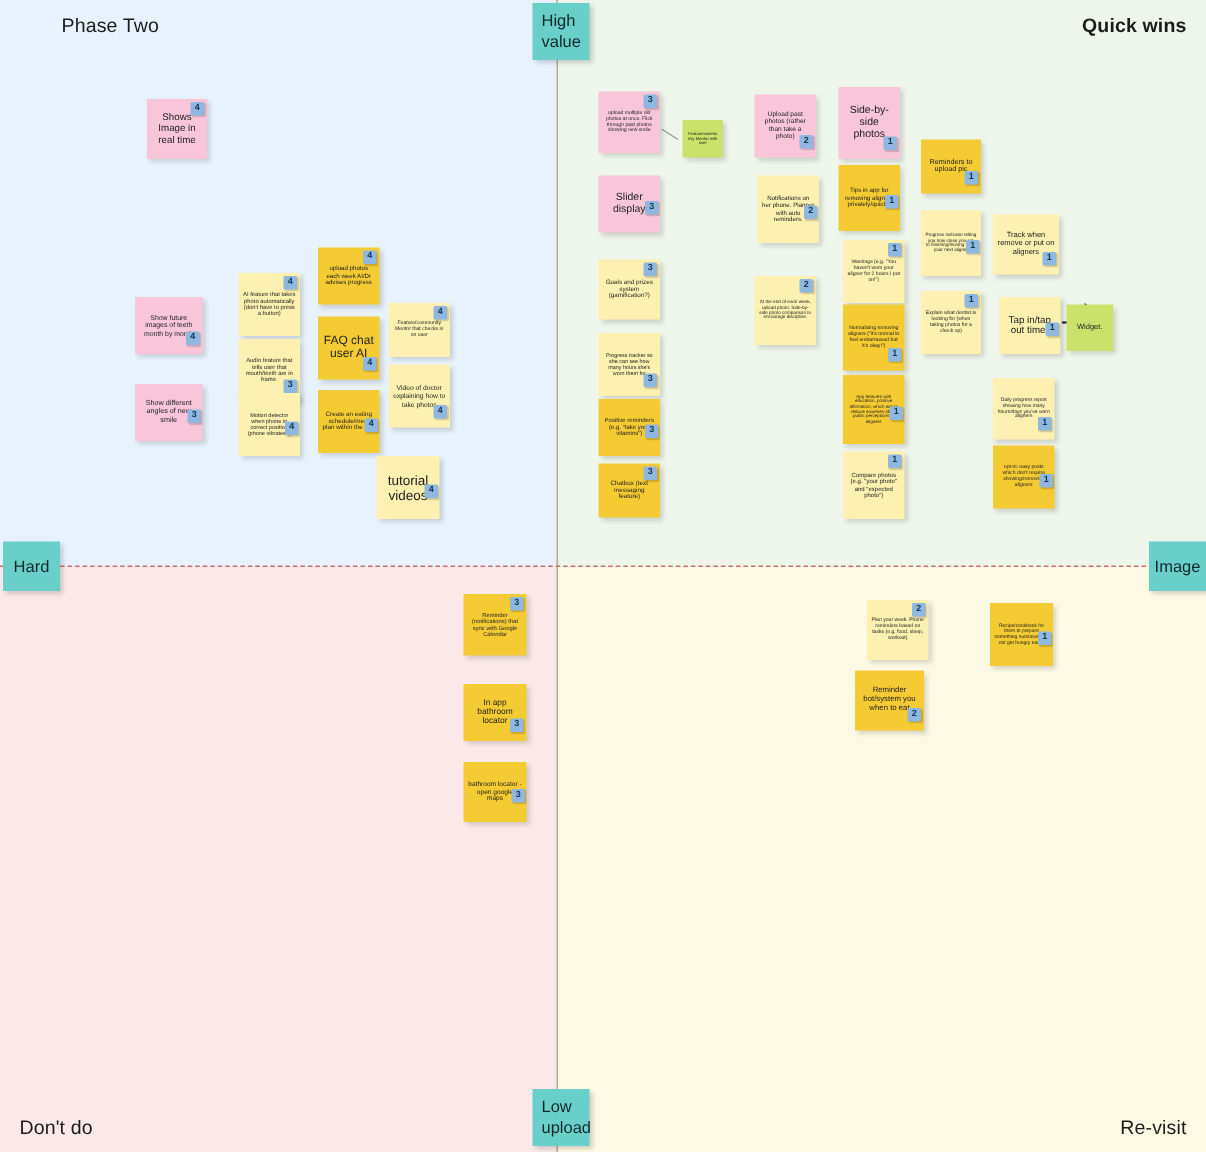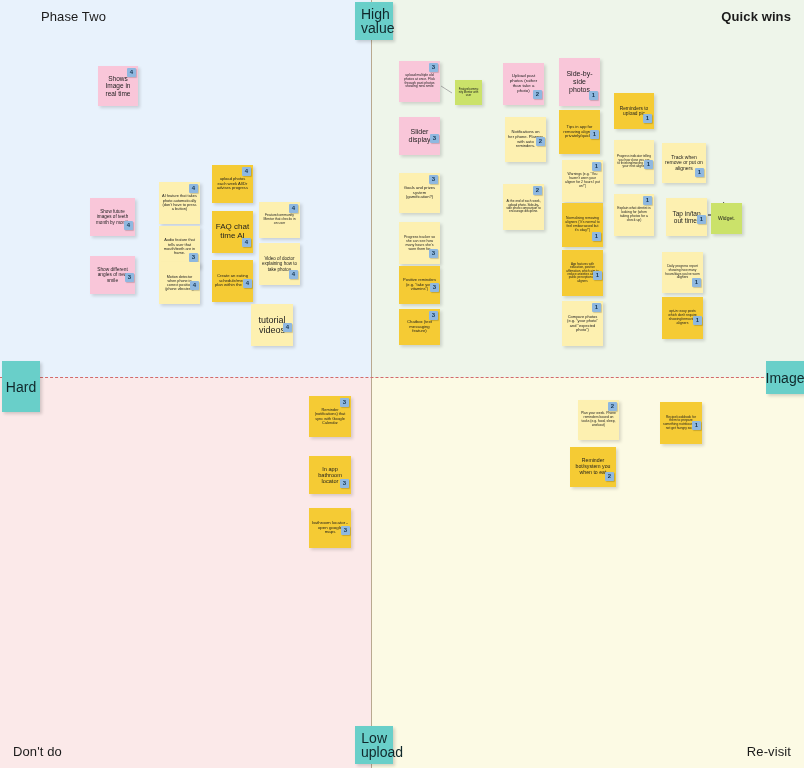--- a/index.html
+++ b/index.html
@@ -26,27 +26,27 @@
   
   .corner{position:absolute;font-size:13px;color:#1b1b1b;letter-spacing:.1px;}
   #lbl-phase-two{left:13px;top:9px;margin-left:28px;}
   #lbl-quick-wins{right:13px;top:9px;font-weight:bold;}
   #lbl-dont-do{left:13px;bottom:9px;}
   #lbl-revisit{right:13px;bottom:9px;}
 
   
   .chip{
     position:absolute;background:#69cfc9;color:#10282b;
-    font-size:14px;line-height:14px;text-align:right;
+    font-size:11px;line-height:14px;text-align:left;
     padding:5px 6px;box-shadow:2px 2px 3px rgba(0,0,0,.16);
     box-sizing:border-box;
   }
   #chip-high{left:355px;top:2px;width:38px;}
   #chip-low{left:355px;top:726px;width:38px;}
-  #chip-hard{left:2px;top:361px;width:38px;height:51px;display:flex;align-items:center;justify-content:center;}
+  #chip-hard{left:2px;top:361px;width:38px;height:33px;display:flex;align-items:center;justify-content:center;}
   #chip-easy{left:766px;top:361px;width:38px;height:33px;display:flex;align-items:center;justify-content:center;}
 
   
   .note{
     position:absolute;box-sizing:border-box;
     display:flex;align-items:center;justify-content:center;
     text-align:center;color:#1d1d1d;
     box-shadow:2px 2px 3px rgba(0,0,0,.14);
     padding:3px;overflow:hidden;
     word-break:break-word;
@@ -122,21 +122,21 @@
       </div>
       <div class="note n-lyellow" style="left: 159px; top: 262px; width: 41px; height: 42px; font-size: 3.7px;">
         <span>Motion detector when phone in correct position (phone vibrates?)</span>
         <span class="badge" style="inset: 45% 1px auto auto;">4</span>
       </div>
       <div class="note n-gold" style="left: 212px; top: 165px; width: 41px; height: 38px; font-size: 4.1px;">
         <span>upload photos each week AI/Dr advises progress</span>
         <span class="badge" style="inset: 2px 2px auto auto;">4</span>
       </div>
       <div class="note n-gold" style="left: 212px; top: 211px; width: 41px; height: 42px; font-size: 8px;">
-        <span>FAQ chat time AI</span>
+        <span>FAQ chat user AI</span>
         <span class="badge" style="inset: auto 2px 6px auto;">4</span>
       </div>
       <div class="note n-gold" style="left: 212px; top: 260px; width: 41px; height: 42px; font-size: 4.2px;">
         <span>Create an eating schedule/meal plan within the app</span>
         <span class="badge" style="inset: 45% 1px auto auto;">4</span>
       </div>
       <div class="note n-lyellow" style="left: 259px; top: 202px; width: 41px; height: 36px; font-size: 3.4px;">
         <span>Feature/community Mentor that checks in on user</span>
         <span class="badge" style="inset: 2px 2px auto auto;">4</span>
       </div>

